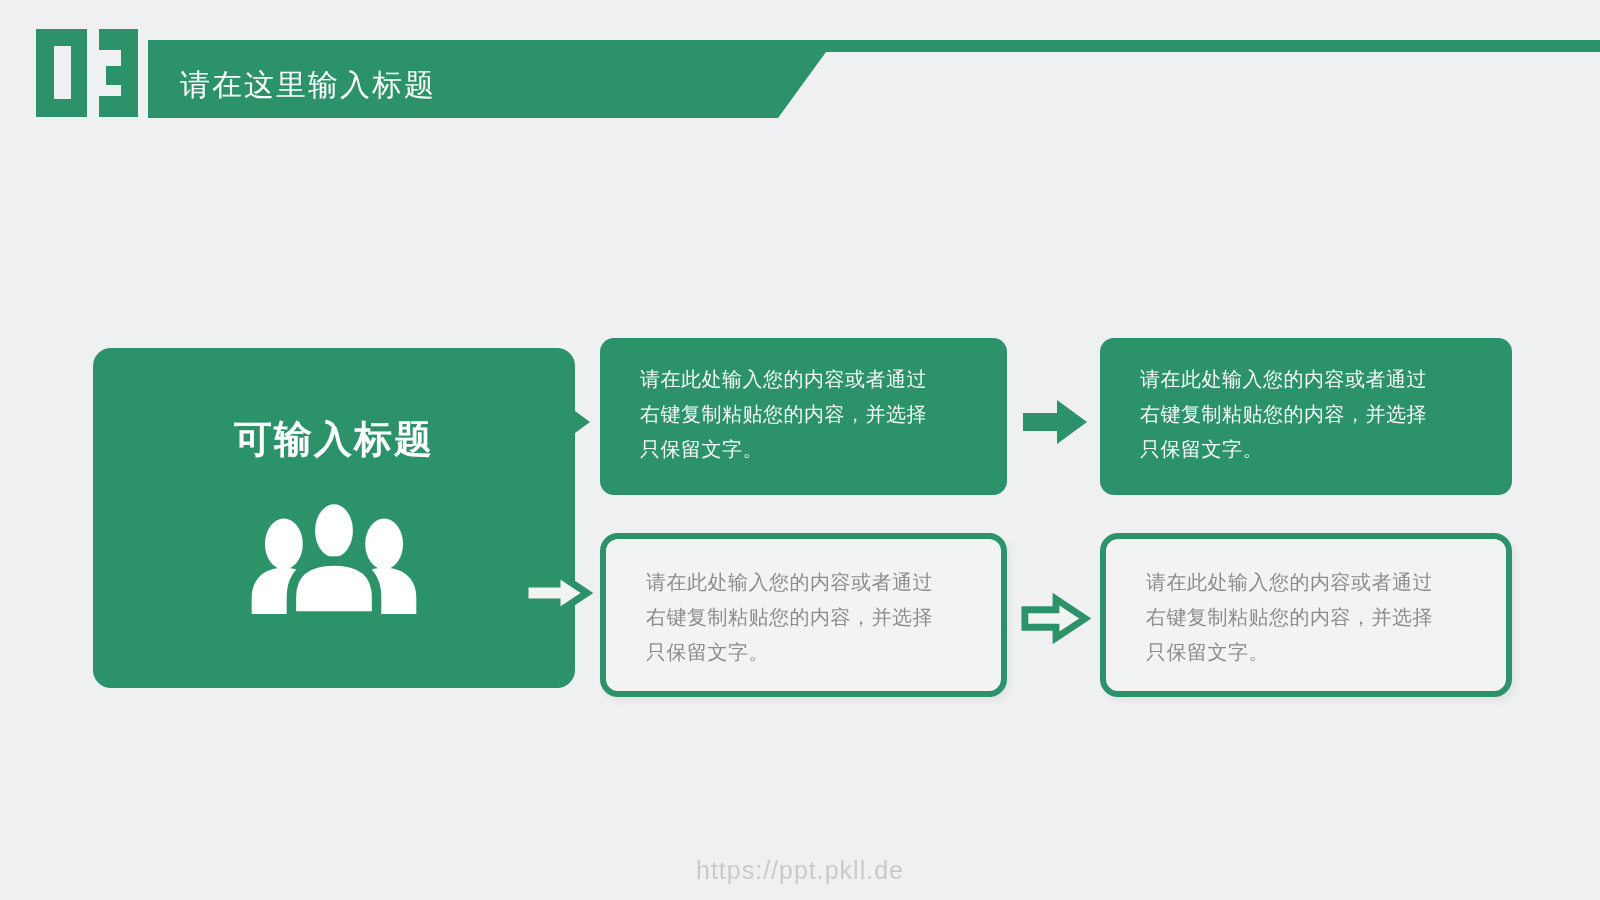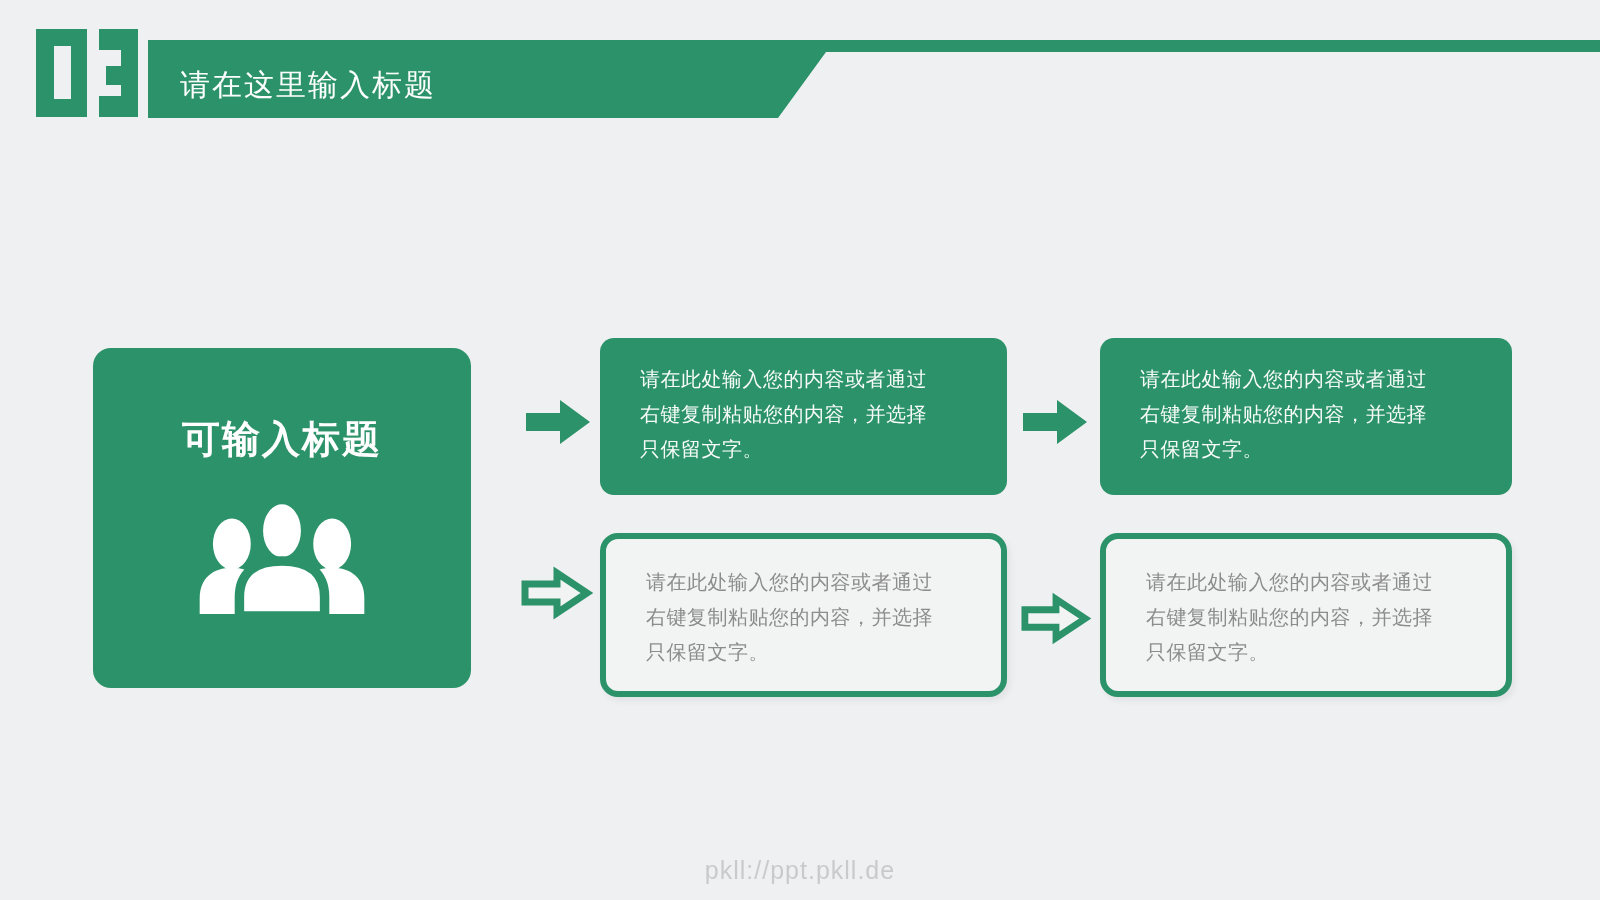--- a/index.html
+++ b/index.html
@@ -22,21 +22,21 @@
     background:#2b9269;
     clip-path:polygon(0 0,100% 0,100% 12px,678px 12px,630px 78px,0 78px);
   }
   .header-title{
     position:absolute;left:32px;top:0;height:90px;
     display:flex;align-items:center;
     color:#fcfefd;font-size:30px;letter-spacing:2px;font-weight:400;text-align:right;
   }
   
   .left-card{
-    position:absolute;left:93px;top:348px;width:378px;height:340px;
+    position:absolute;left:93px;top:348px;width:482px;height:340px;
     background:#2b9269;border-radius:18px;
     display:flex;flex-direction:column;align-items:center;
   }
   .left-card-title{
     margin-top:66px;
     color:#ffffff;font-size:38px;font-weight:bold;letter-spacing:2px;
   }
   .left-card-icon{margin-top:26px;}
   
   .content-box{
@@ -154,15 +154,15 @@
       <polygon points="4,18 36,18 36,7 66,27 36,47 36,36 4,36" fill="#f2f3f3" stroke="#2b9269" stroke-width="7" stroke-linejoin="miter"></polygon>
     </svg>
   </div>
 
   <div class="arrow" style="left:1021px;top:592px;">
     <svg viewBox="0 0 72 54" width="70" height="53">
       <polygon points="4,18 36,18 36,7 66,27 36,47 36,36 4,36" fill="#f2f3f3" stroke="#2b9269" stroke-width="7" stroke-linejoin="miter"></polygon>
     </svg>
   </div>
 
-  <div class="watermark">pkll://ppt.pkll.de</div>
+  <div class="watermark">https://ppt.pkll.de</div>
 
 </div>
 
 </body></html>

